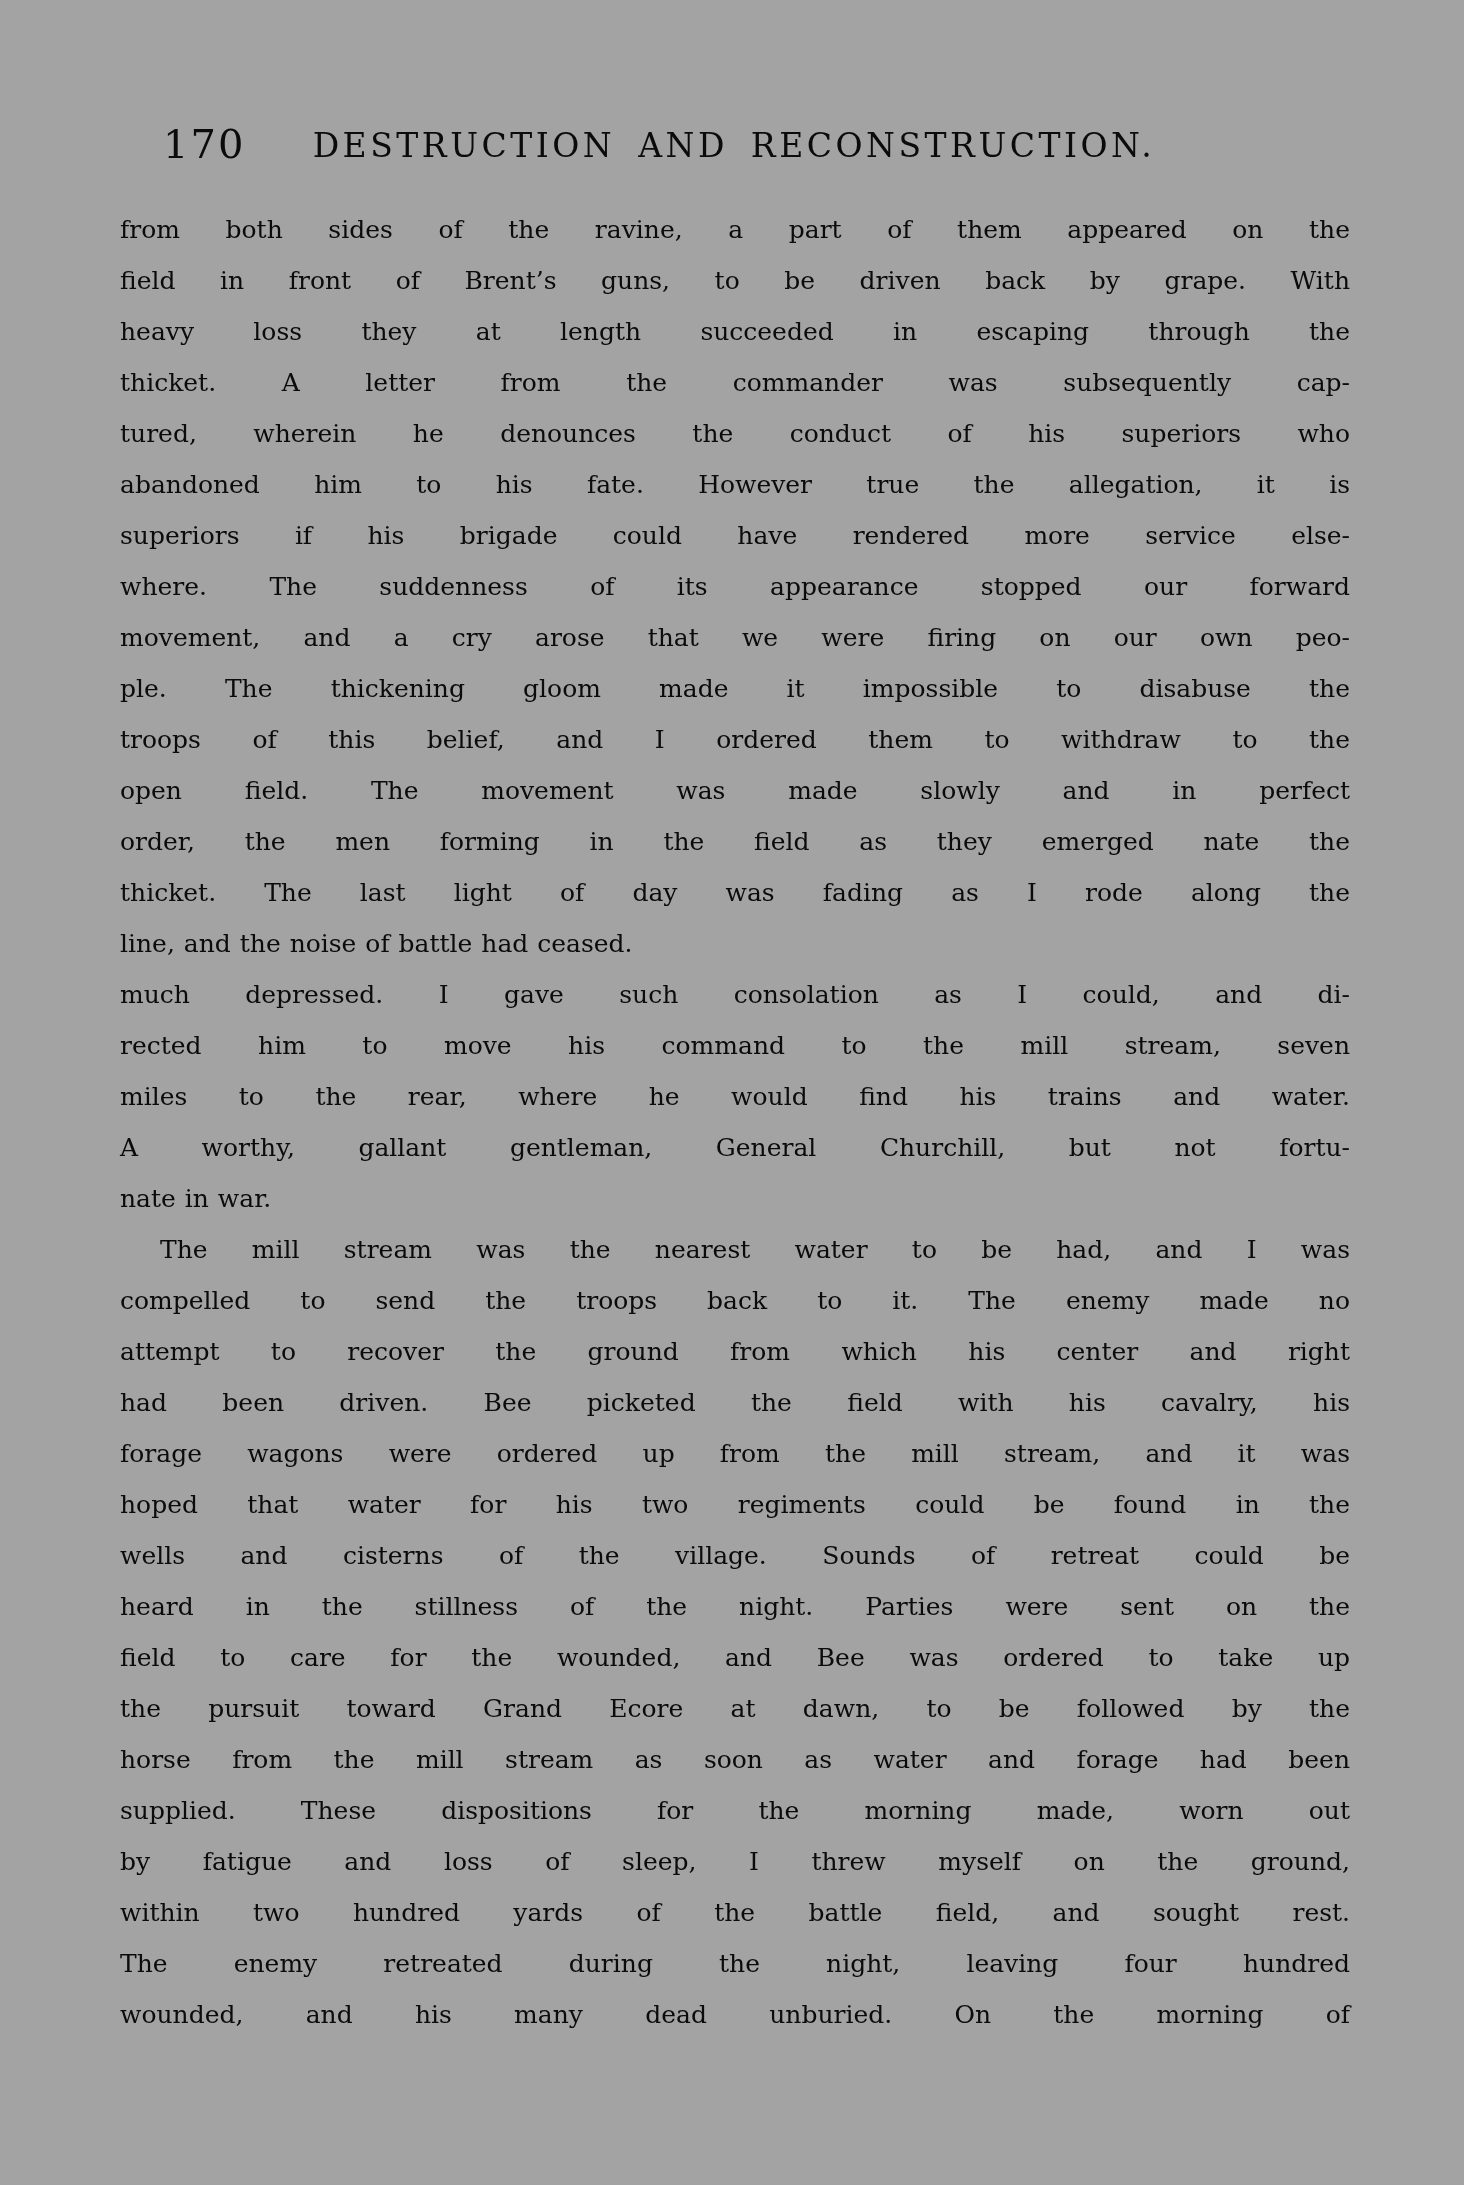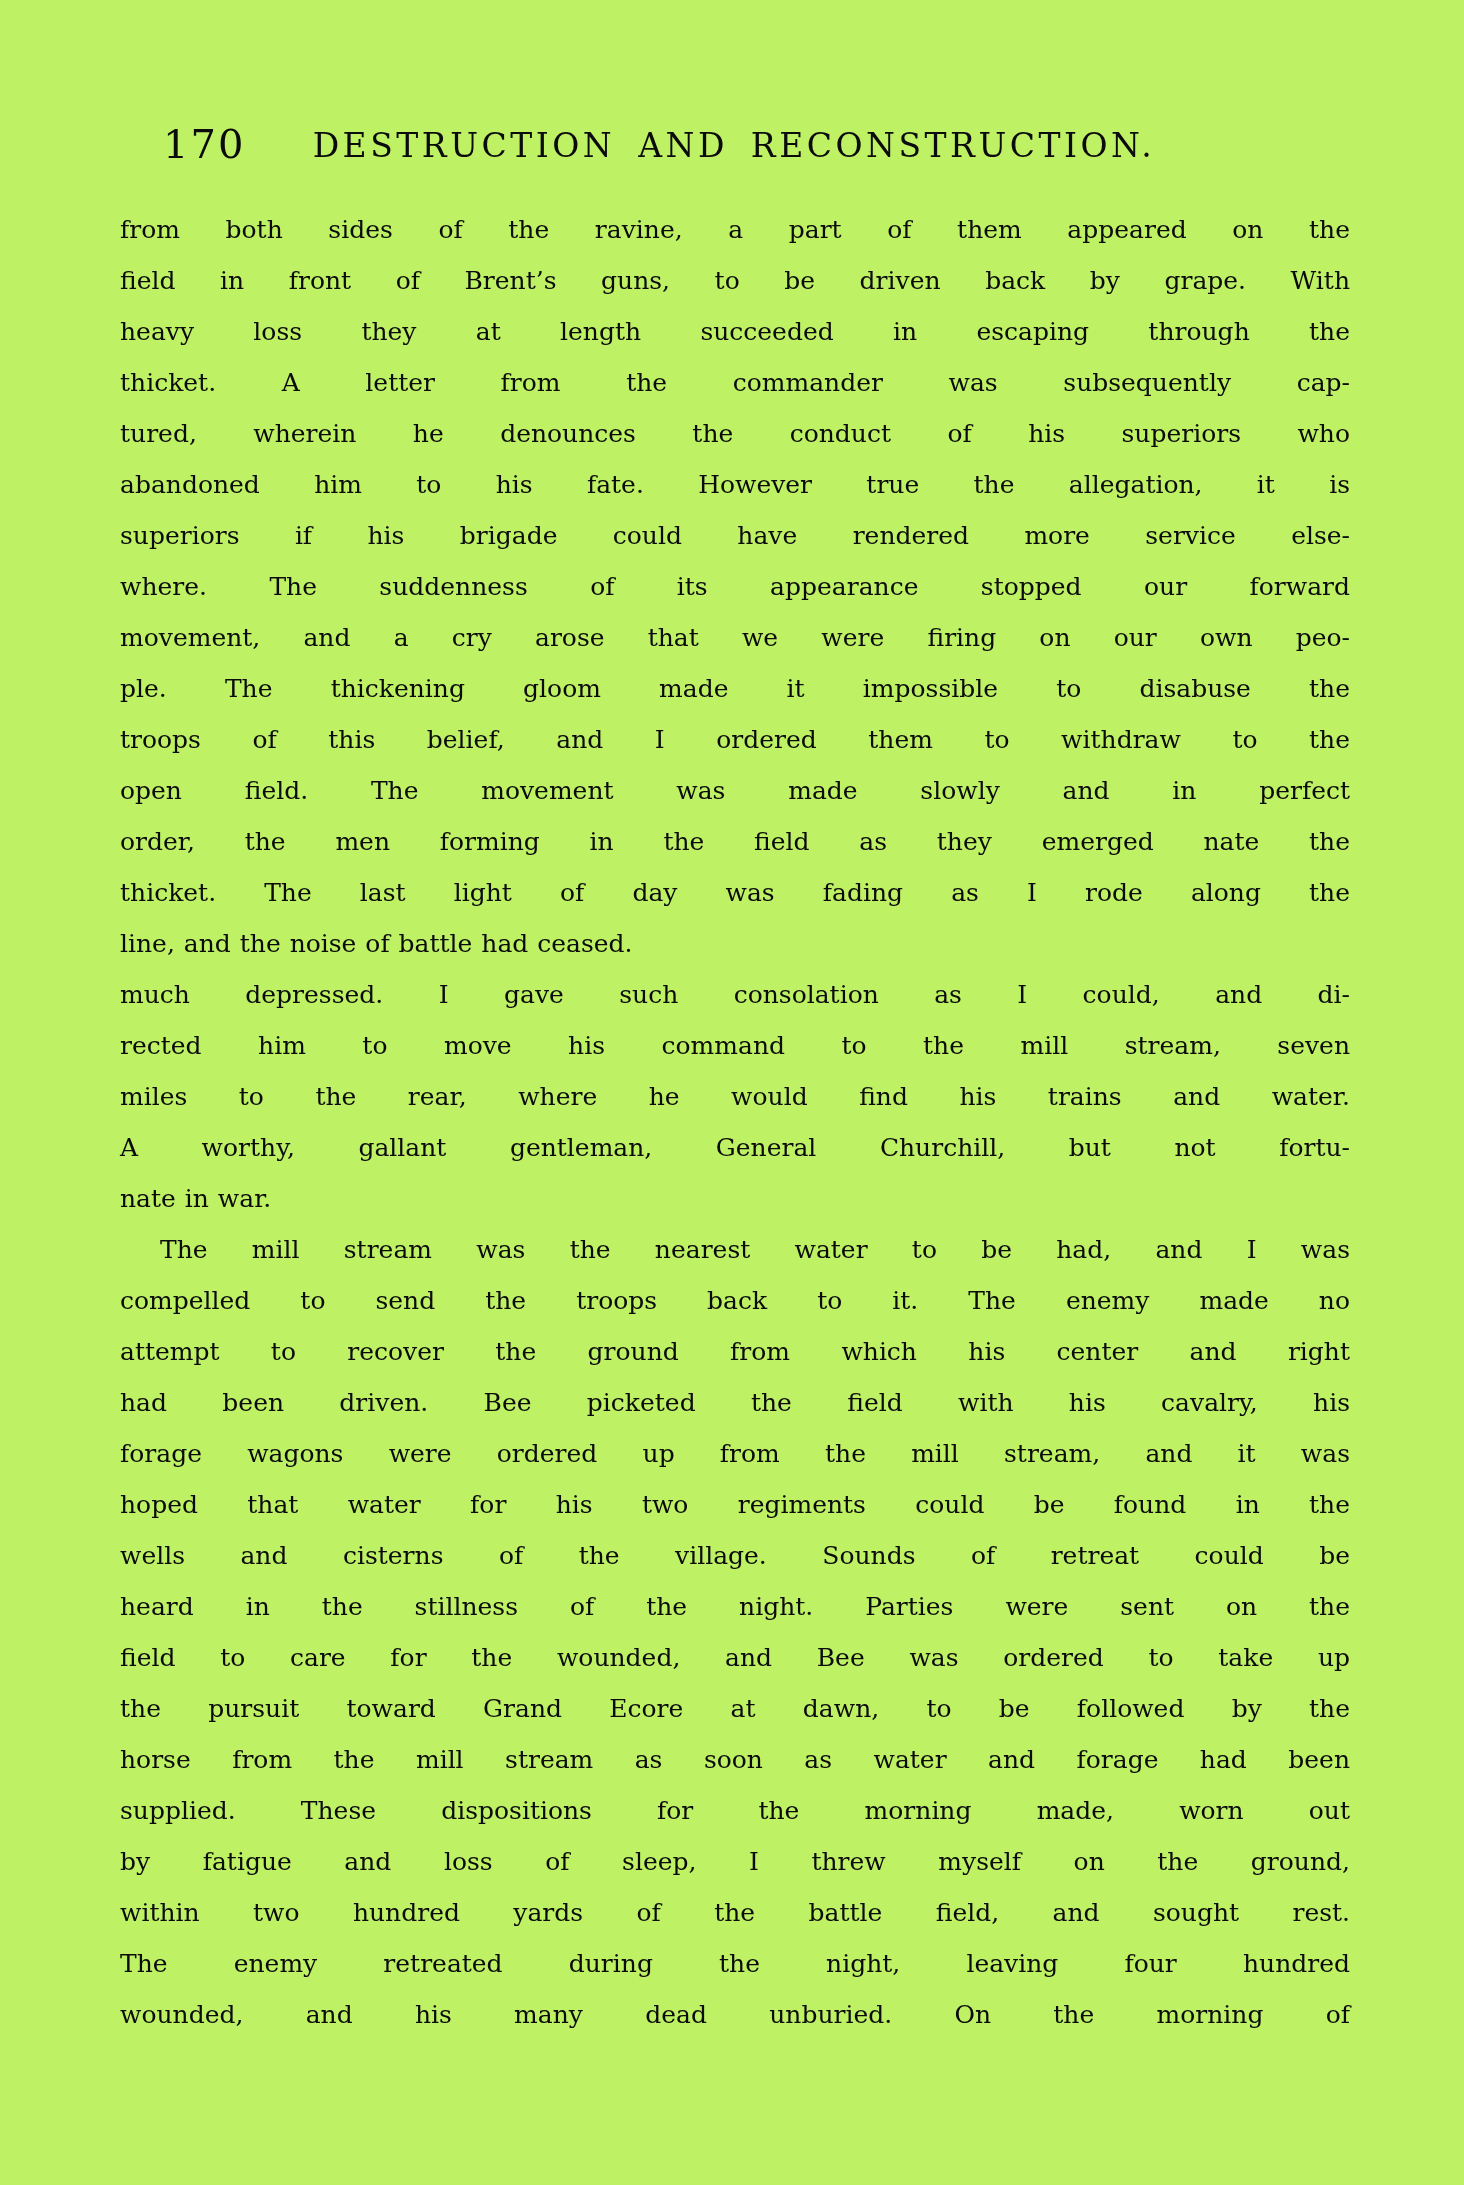--- a/index.html
+++ b/index.html
@@ -5,21 +5,21 @@
   html, body {
     margin: 0;
     padding: 0;
     background: #e8e8e8;
   }
   .page {
     position: relative;
     width: 1464px;
     height: 2185px;
     margin: 0 auto;
-    background: #bef264;
+    background: #a3a3a3;
     overflow: hidden;
     font-family: "DejaVu Serif", "Liberation Serif", serif;
     color: #0b0b0b;
   }
   .page-header {
     position: absolute;
     top: 120px;
     left: 0;
     width: 100%;
     height: 52px;

